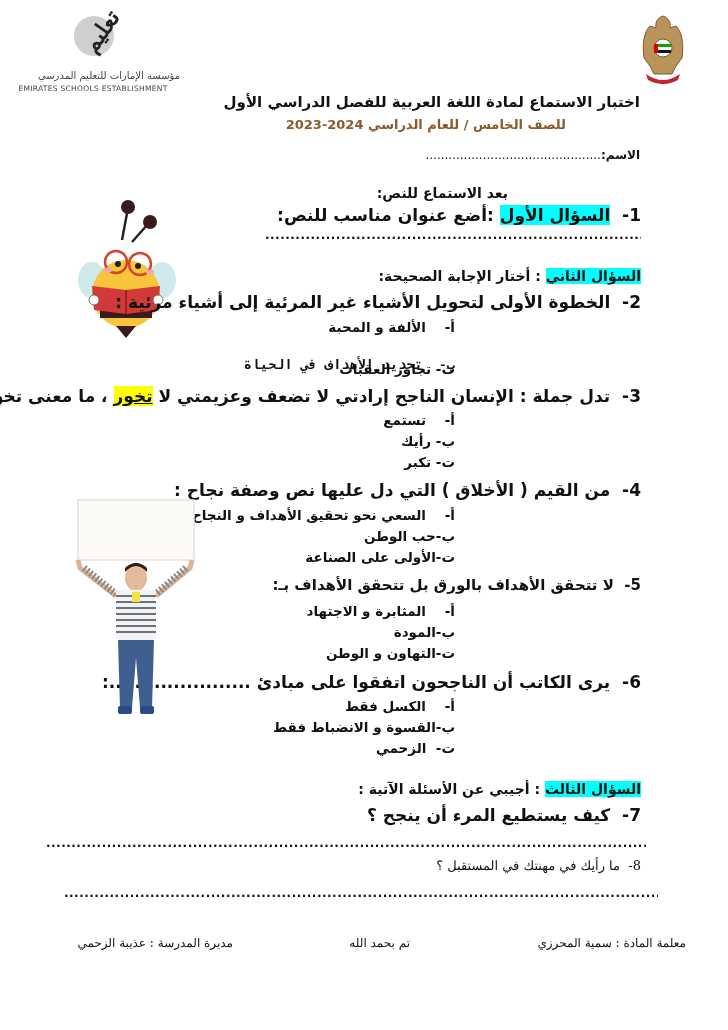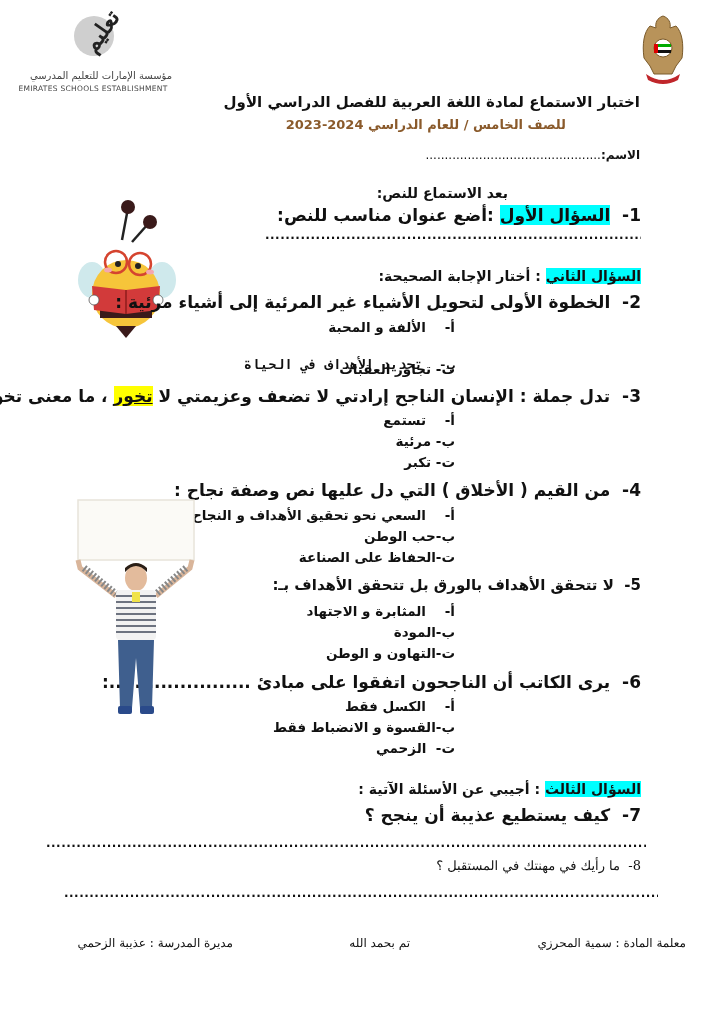--- a/index.html
+++ b/index.html
@@ -17,21 +17,21 @@
     .logo-block { left: 18px; top: 14px; width: 160px; height: 80px; }
     .logo-circle {
       position: absolute; left: 56px; top: 2px; width: 40px; height: 40px;
       border-radius: 50%; background: #cfcfcf;
     }
     .logo-word {
       position: absolute; left: 58px; top: 4px; width: 50px; font-size: 22px;
       font-family: "DejaVu Serif", serif; font-weight: bold; color: #222;
       direction: rtl; text-align: center; transform: rotate(-55deg); transform-origin: center;
     }
-    .logo-ar { position: absolute; left: 8px; top: 56px; width: 150px; font-size: 10px; color: #444; direction: rtl; text-align: center; }
+    .logo-ar { position: absolute; left: 16px; top: 56px; width: 150px; font-size: 10px; color: #444; direction: rtl; text-align: center; }
     .logo-en { position: absolute; left: 0; top: 70px; width: 150px; font-size: 7.5px; color: #444; text-align: center; letter-spacing: 0.3px; }
 
     .emblem { left: 640px; top: 14px; width: 46px; height: 72px; }
 
     .title { right: 88px; top: 93px; font-size: 15px; font-weight: bold; }
     .subtitle { right: 162px; top: 117px; font-size: 13px; font-weight: bold; color: #8a5a2b; }
     .name-line { right: 88px; top: 148px; font-size: 12px; }
 
     
     .t-head { font-size: 14px; font-weight: bold; }
@@ -112,29 +112,29 @@
   <span>2-</span>&nbsp;&nbsp;<span>الخطوة الأولى لتحويل الأشياء غير المرئية إلى أشياء مرئية :</span>
 </div>
 <div class="abs rtl t-opt" style="right:273px; top:319px;"><span>أ-</span>&nbsp;&nbsp;&nbsp;&nbsp;<span>الألفة و المحبة</span></div>
 <div class="abs rtl t-opt" style="right:273px; top:356px;font-family:Liberation Mono, monospace;"><span>ب-</span>&nbsp;&nbsp;<span>تحديد الأهداف في الحياة</span></div>
 <div class="abs rtl t-opt" style="right:273px; top:361px;"><span>ت-</span>&nbsp;<span>تجاوز العقبات</span></div>
 
 <div class="abs rtl t-q" style="right:87px; top:386px;">
   <span>3-</span>&nbsp;&nbsp;<span>تدل جملة : الإنسان الناجح إرادتي لا تضعف وعزيمتي لا </span><span class="hl-yellow">تخور</span><span> ، ما معنى تخور:</span>
 </div>
 <div class="abs rtl t-opt" style="right:273px; top:412px;"><span>أ-</span>&nbsp;&nbsp;&nbsp;&nbsp;<span>تستمع</span></div>
-<div class="abs rtl t-opt" style="right:273px; top:433px;"><span>ب-</span>&nbsp;<span>مرئية</span></div>
+<div class="abs rtl t-opt" style="right:273px; top:433px;"><span>ب-</span>&nbsp;<span>رأيك</span></div>
 <div class="abs rtl t-opt" style="right:273px; top:454px;"><span>ت-</span>&nbsp;<span>تكبر</span></div>
 
 <div class="abs rtl t-q" style="right:87px; top:480px;">
   <span>4-</span>&nbsp;&nbsp;<span>من القيم ( الأخلاق ) التي دل عليها نص وصفة نجاح :</span>
 </div>
 <div class="abs rtl t-opt" style="right:273px; top:507px;"><span>أ-</span>&nbsp;&nbsp;&nbsp;&nbsp;<span>السعي نحو تحقيق الأهداف و النجاح</span></div>
 <div class="abs rtl t-opt" style="right:273px; top:528px;"><span>ب-</span><span>حب الوطن</span></div>
-<div class="abs rtl t-opt" style="right:273px; top:549px;"><span>ت-</span><span>الحفاظ على الصناعة</span></div>
+<div class="abs rtl t-opt" style="right:273px; top:549px;"><span>ت-</span><span>الأولى على الصناعة</span></div>
 
 <div class="abs rtl t-q" style="right:87px; top:576px; font-size:15px;">
   <span>5-</span>&nbsp;&nbsp;<span>لا تتحقق الأهداف بالورق بل تتحقق الأهداف بـ:</span>
 </div>
 <div class="abs rtl t-opt" style="right:273px; top:603px;text-align:right;"><span>أ-</span>&nbsp;&nbsp;&nbsp;&nbsp;<span>المثابرة و الاجتهاد</span></div>
 <div class="abs rtl t-opt" style="right:273px; top:624px;"><span>ب-</span><span>المودة</span></div>
 <div class="abs rtl t-opt" style="right:273px; top:645px;"><span>ت-</span><span>التهاون و الوطن</span></div>
 
 <div class="abs rtl t-q" style="right:87px; top:672px;">
   <span>6-</span>&nbsp;&nbsp;<span>يرى الكاتب أن الناجحون اتفقوا على مبادئ ......................:</span>
@@ -166,21 +166,21 @@
     <path d="M48 142 L84 142 L82 210 L70 210 L66 160 L62 210 L50 210 Z" fill="#3f5f8e"></path>
     <rect x="48" y="208" width="14" height="8" rx="2" fill="#2a4a8a"></rect>
     <rect x="70" y="208" width="14" height="8" rx="2" fill="#2a4a8a"></rect>
   </svg>
 </div>
 
 <div class="abs rtl t-head" style="right:87px; top:781px;">
   <span class="hl-cyan">السؤال الثالث</span><span> : أجيبي عن الأسئلة الآتية :</span>
 </div>
 <div class="abs rtl t-q" style="right:87px; top:805px;">
-  <span>7-</span>&nbsp;&nbsp;<span>كيف يستطيع عذيبة أن ينجح  ؟</span>
+  <span>7-</span>&nbsp;&nbsp;<span>كيف يستطيع المرء أن ينجح  ؟</span>
 </div>
 <div class="abs dots" style="left:46px; top:836px; width:600px;">............................................................................................................................................................</div>
 
 <div class="abs rtl" style="right:87px; top:858px; font-size:13px; font-family:'DejaVu Serif', serif;">
   <span>8-</span>&nbsp;&nbsp;<span>ما رأيك في مهنتك في المستقبل  ؟</span>
 </div>
 <div class="abs dots" style="left:64px; top:886px; width:594px;">............................................................................................................................................................</div>
 
 <div class="abs rtl footer" style="right:42px; top:936px;margin-left:40px;">معلمة المادة : سمية المحرزي</div>
 <div class="abs rtl footer" style="right:318px; top:936px;">تم بحمد الله</div>

